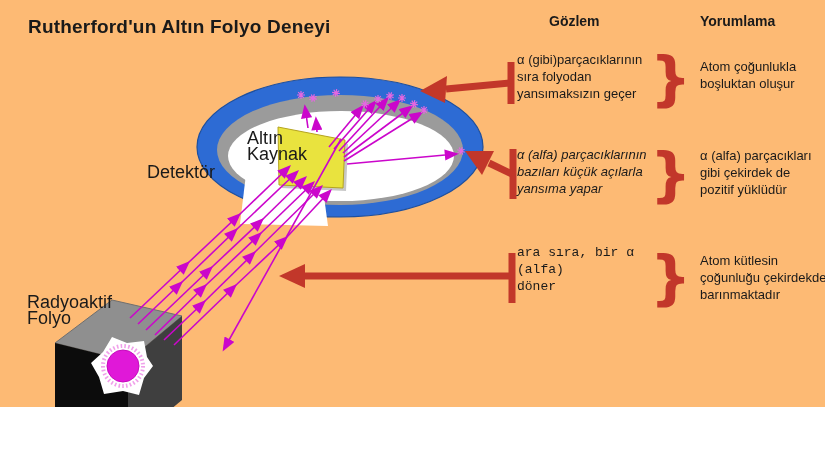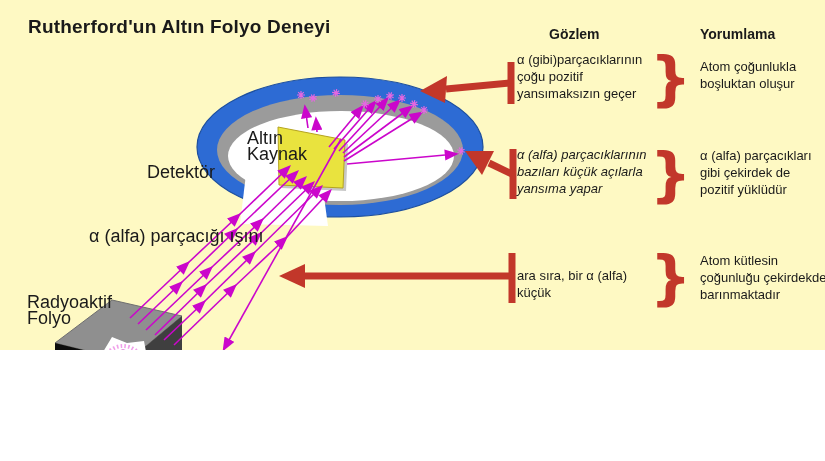--- a/index.html
+++ b/index.html
@@ -1,27 +1,27 @@
 <!DOCTYPE html>
 <html><head>
 <meta charset="utf-8">
 <style>
   html,body{margin:0;padding:0;background:#fff;}
-  #canvas{position:relative;width:825px;height:350px;background:#fef9c3;overflow:hidden;
+  #canvas{position:relative;width:825px;height:407px;background:#fdba74;overflow:hidden;
           font-family:"Liberation Sans",sans-serif;color:#1a1a1a;}
   #diagram-svg{position:absolute;left:0;top:0;}
   .abs{position:absolute;}
   .title{left:28px;top:16px;font-size:19px;font-weight:bold;letter-spacing:.2px;}
-  .col-hdr{top:13px;font-size:14px;font-weight:bold;margin-top:13px;}
+  .col-hdr{top:13px;font-size:14px;font-weight:bold;}
   .hdr-obs{left:549px;}
   .hdr-int{left:700px;}
   .txt-block{font-size:13px;line-height:17px;}
   .obs-block{left:517px;width:148px;}
   .int-block{left:700px;width:132px;}
-  .obs-1{top:51px;} .obs-2{top:146px;font-style:italic;} .obs-3{top:267px;}
+  .obs-1{top:51px;} .obs-2{top:146px;font-style:italic;} .obs-3{top:244px;font-family:Liberation Mono, monospace;}
   .int-1{top:58px;} .int-2{top:147px;} .int-3{top:252px;}
   .brace{left:650px;font-family:"DejaVu Sans",sans-serif;font-weight:bold;
          font-size:58px;line-height:60px;color:#c2372a;}
   .brace-1{top:49px;} .brace-2{top:145px;} .brace-3{top:248px;}
   .dlabel{font-size:18px;line-height:16px;}
   .lab-detektor{left:147px;top:164px;}
   .lab-foil{left:247px;top:130px;}
   .lab-beam{left:89px;top:228px;}
   .lab-source{left:27px;top:294px;}
 </style>
@@ -128,21 +128,21 @@
     </g>
   </svg>
 
   <div class="abs title">Rutherford'un Altın Folyo Deneyi</div>
 
   <div class="abs col-hdr hdr-obs">Gözlem</div>
   <div class="abs col-hdr hdr-int">Yorumlama</div>
 
   <div class="abs txt-block obs-block obs-1">
     <div>α (gibi)parçacıklarının</div>
-    <div>çoğu pozitif</div>
+    <div>sıra folyodan</div>
     <div>yansımaksızın geçer</div>
   </div>
   <div class="abs brace brace-1">}</div>
   <div class="abs txt-block int-block int-1">
     <div>Atom çoğunlukla</div>
     <div>boşluktan oluşur</div>
   </div>
 
   <div class="abs txt-block obs-block obs-2">
     <div>α (alfa) parçacıklarının</div>
@@ -151,33 +151,32 @@
   </div>
   <div class="abs brace brace-2">}</div>
   <div class="abs txt-block int-block int-2">
     <div>α (alfa) parçacıkları</div>
     <div>gibi çekirdek de</div>
     <div>pozitif yüklüdür</div>
   </div>
 
   <div class="abs txt-block obs-block obs-3">
     <div>ara sıra, bir α (alfa)</div>
-    <div>küçük</div>
+    <div>döner</div>
   </div>
   <div class="abs brace brace-3">}</div>
   <div class="abs txt-block int-block int-3">
     <div>Atom kütlesin</div>
     <div>çoğunluğu çekirdekde</div>
     <div>barınmaktadır</div>
   </div>
 
   <div class="abs dlabel lab-detektor">Detektör</div>
   <div class="abs dlabel lab-foil">
     <div>Altın</div>
     <div>Kaynak</div>
   </div>
-  <div class="abs dlabel lab-beam">α (alfa) parçacığı ışını</div>
   <div class="abs dlabel lab-source">
     <div>Radyoaktif</div>
     <div>Folyo</div>
   </div>
 
 </div>
 
 </body></html>

